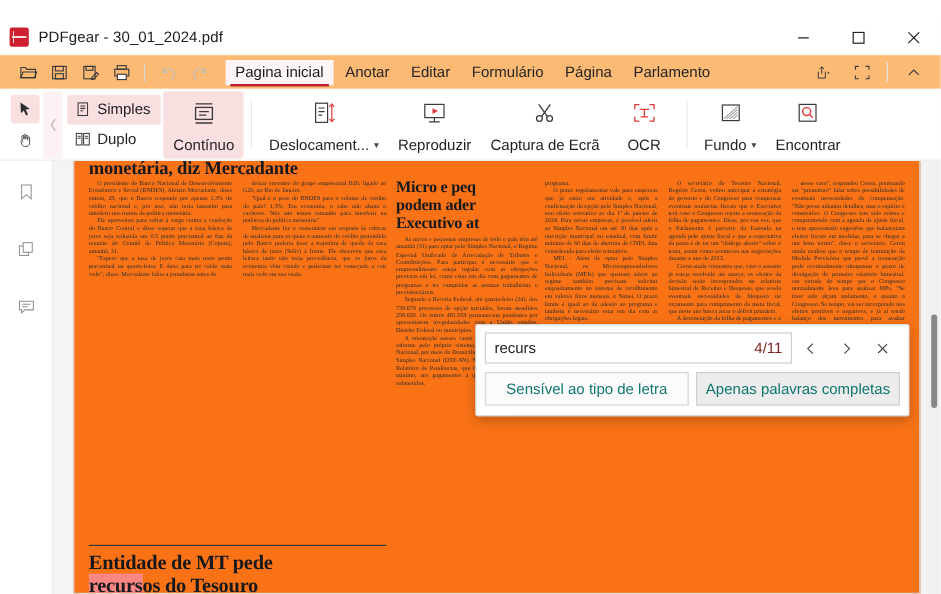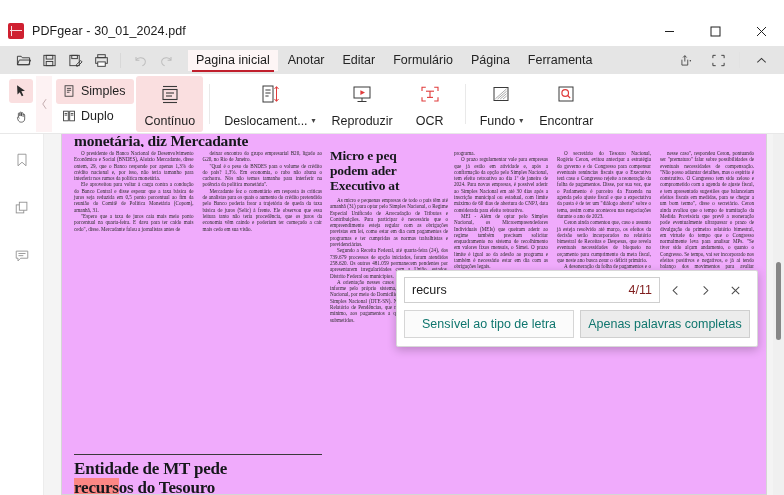--- a/index.html
+++ b/index.html
@@ -52,21 +52,21 @@
     width: 46px; height: 30px;
     display: flex; align-items: center; justify-content: center;
     color: #303030;
   }
   .win-btn svg { display: block; }
 
   
   .menurow {
     height: 28px; min-height: 28px;
     display: flex; align-items: center;
-    background: #e5e5e5;
+    background: #fdba74;
     padding: 0 8px 0 10px;
     position: relative;
   }
   .qa-icon {
     width: 26px; height: 24px;
     display: flex; align-items: center; justify-content: center;
     color: #3a3a3a;
   }
   .qa-icon.dim { color: #b9b9b9; }
   .qa-sep {
@@ -157,21 +157,21 @@
     border-right: 1px solid #ececec;
   }
   .lb-icon { width: 26px; height: 24px; display: flex; align-items: center; justify-content: center; color: #8d8d8d; }
 
   .viewer {
     flex: 1; position: relative; overflow: hidden;
     background: #f4f4f4;
     display: flex; justify-content: center;
   }
   .page {
-    background: #f0abfc;
+    background: #f97316;
     width: 706px;
     position: relative;
     border: 1px solid #d5d5d5;
     border-top: none;
     overflow: hidden;
     font-family: "Liberation Serif", serif;
   }
 
   
   .headline-main {
@@ -327,21 +327,21 @@
           <path d="M12.8 4.2v3.6H9.2"></path>
         </svg>
     </div>
 
     <div class="menu-tabs">
       <div class="menu-tab active">Pagina inicial</div>
       <div class="menu-tab">Anotar</div>
       <div class="menu-tab">Editar</div>
       <div class="menu-tab">Formulário</div>
       <div class="menu-tab">Página</div>
-      <div class="menu-tab">Ferramenta</div>
+      <div class="menu-tab">Parlamento</div>
     </div>
 
     <div class="menurow-right">
       <div class="mr-btn">
         <svg width="15" height="15" viewBox="0 0 18 16" fill="none" stroke="#3a3a3a" stroke-width="1">
             <path d="M3.5 7v6.5h7V7"></path>
             <path d="M7 2.2v7"></path>
             <path d="M4.8 4.4L7 2.2l2.2 2.2"></path>
             <circle cx="13.6" cy="8.2" r=".9" fill="#3a3a3a" stroke="none"></circle>
           </svg>
@@ -450,20 +450,31 @@
         <svg width="26" height="24" viewBox="0 0 26 24" fill="none" stroke="#3a3a3a" stroke-width="1">
           <rect x="5" y="5" width="16" height="11"></rect>
           <polygon points="11.4,8.2 16,10.6 11.4,13" fill="#e03b3b" stroke="none"></polygon>
           <line x1="13" y1="16" x2="13" y2="19.5"></line>
           <line x1="8.5" y1="19.5" x2="17.5" y2="19.5"></line>
         </svg>
       </div>
       <div class="bl">Reproduzir</div>
     </div>
 
+    <div class="big-btn">
+      <div class="bi">
+        <svg width="26" height="24" viewBox="0 0 26 24" fill="none" stroke="#3a3a3a" stroke-width="1.1">
+          <circle cx="8.5" cy="16.8" r="2.4"></circle>
+            <circle cx="17" cy="16.8" r="2.4"></circle>
+          <line x1="10.3" y1="15.1" x2="17.6" y2="5"></line>
+            <line x1="15.2" y1="15.1" x2="8" y2="5"></line>
+        </svg>
+      </div>
+      <div class="bl">Captura de Ecrã</div>
+    </div>
 
     <div class="big-btn">
       <div class="bi">
         <svg width="26" height="24" viewBox="0 0 26 24" fill="none" stroke="#e03b3b" stroke-width="1.1">
           <path d="M5 9V5.2h3.8" stroke-dasharray="0"></path>
             <path d="M17.2 5.2H21V9"></path>
             <path d="M21 15.2V19h-3.8"></path>
             <path d="M8.8 19H5v-3.8"></path>
           <line x1="9" y1="9.2" x2="17" y2="9.2"></line>
             <line x1="13" y1="9.2" x2="13" y2="15.4"></line>

